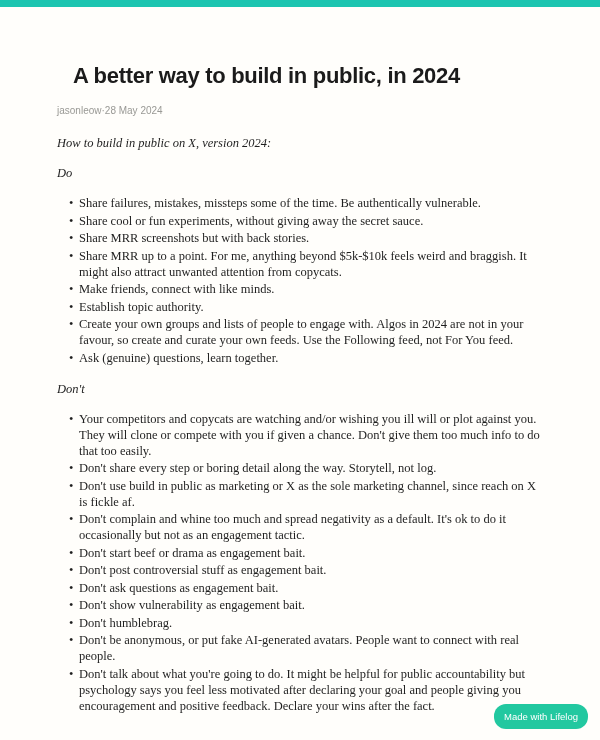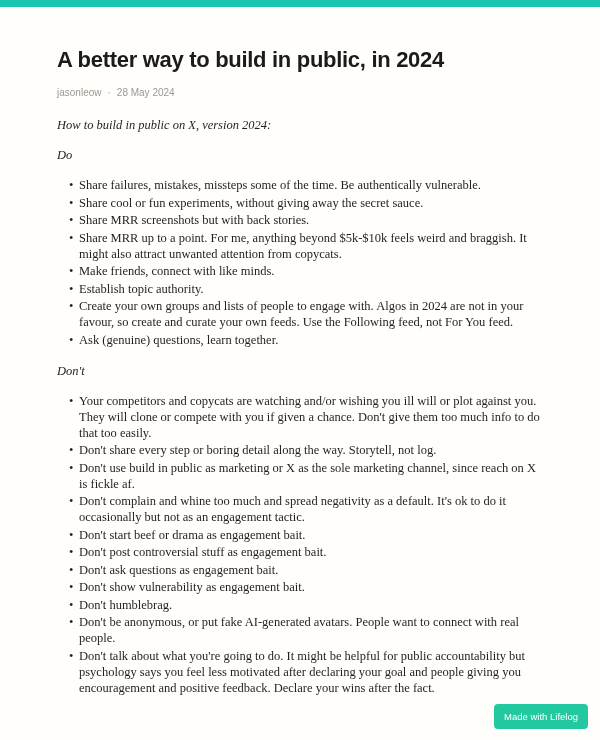--- a/index.html
+++ b/index.html
@@ -15,36 +15,35 @@
   }
   .accent-bar {
     width: 100%;
     height: 7px;
     background: #1cc5b0;
   }
   .container {
     padding: 40px 56px 0 57px;
   }
   h1.post-title {
-    margin: 0;
+    margin: 16px;
     font-family: "Liberation Sans", sans-serif;
     font-weight: 700;
     font-size: 22px;
     line-height: 26px;
     letter-spacing: -0.3px;
     color: #1b1b1b;
   }
   .byline {
     margin-top: 14px;
     font-family: "Liberation Sans", sans-serif;
     font-size: 10px;
     color: #999995;
     display: flex;
     align-items: center;
-    gap: 6px;
   }
   .article {
     margin-top: 19px;
     font-size: 12.5px;
     line-height: 16px;
     max-width: 489px;
   }
   .article p {
     margin: 0 0 14px 0;
     font-style: italic;
@@ -68,21 +67,21 @@
   }
   .made-with-badge {
     position: absolute;
     right: 12px;
     bottom: 11px;
     background: #22c8a0;
     color: #ffffff;
     font-family: "Liberation Sans", sans-serif;
     font-size: 9.5px;
     padding: 7px 10px;
-    border-radius: 4px;
+    border-radius: 12px;
     text-decoration: none;
     display: inline-block;
     cursor: pointer;
   }
 </style>
 </head>
 <body>
 
 <div class="accent-bar"></div>
 

